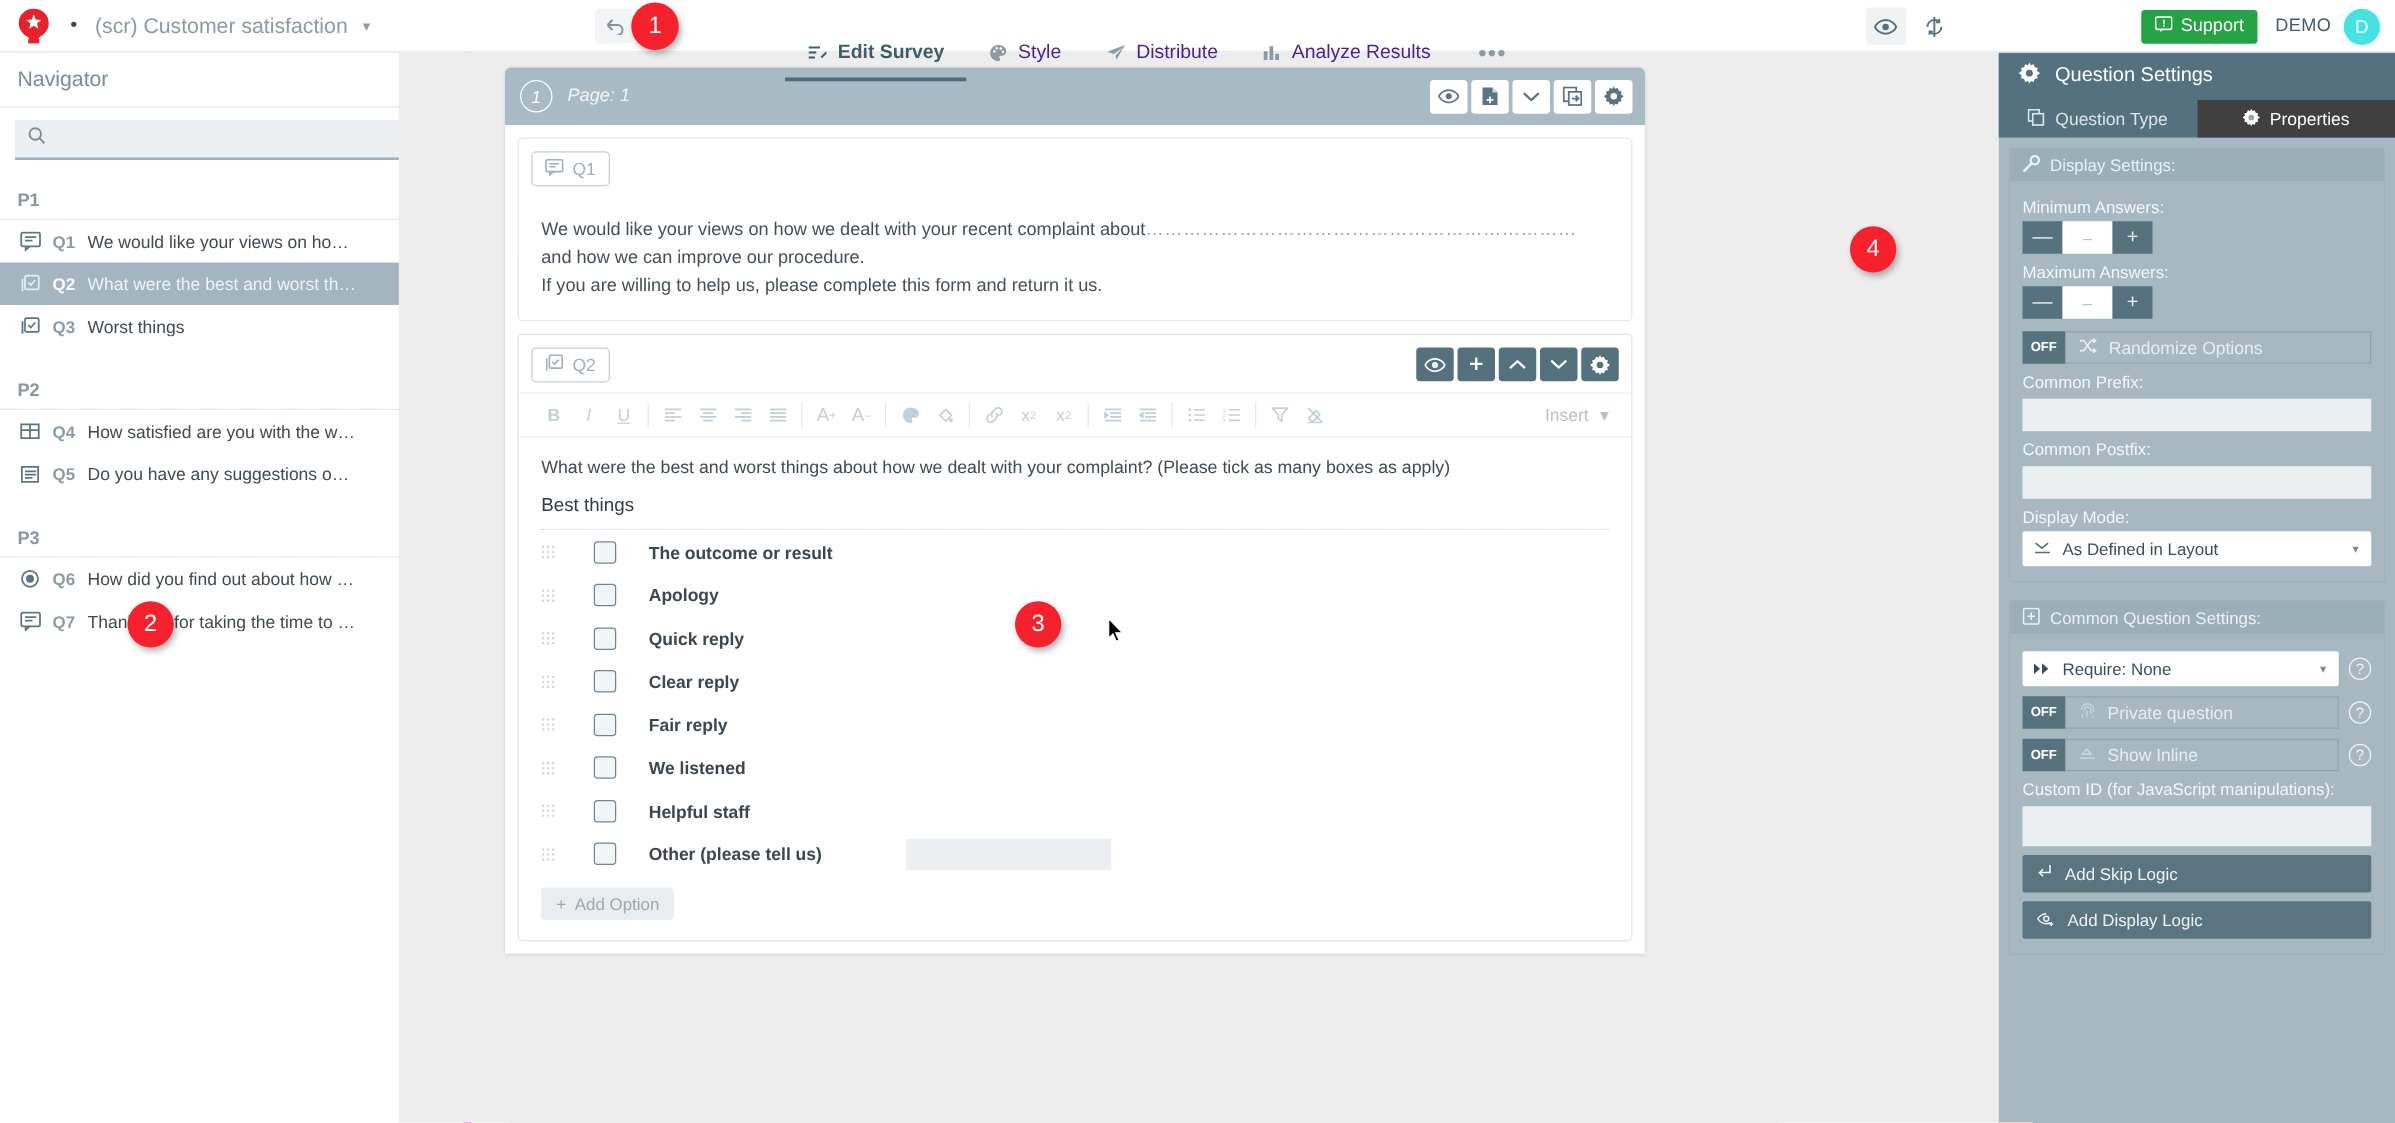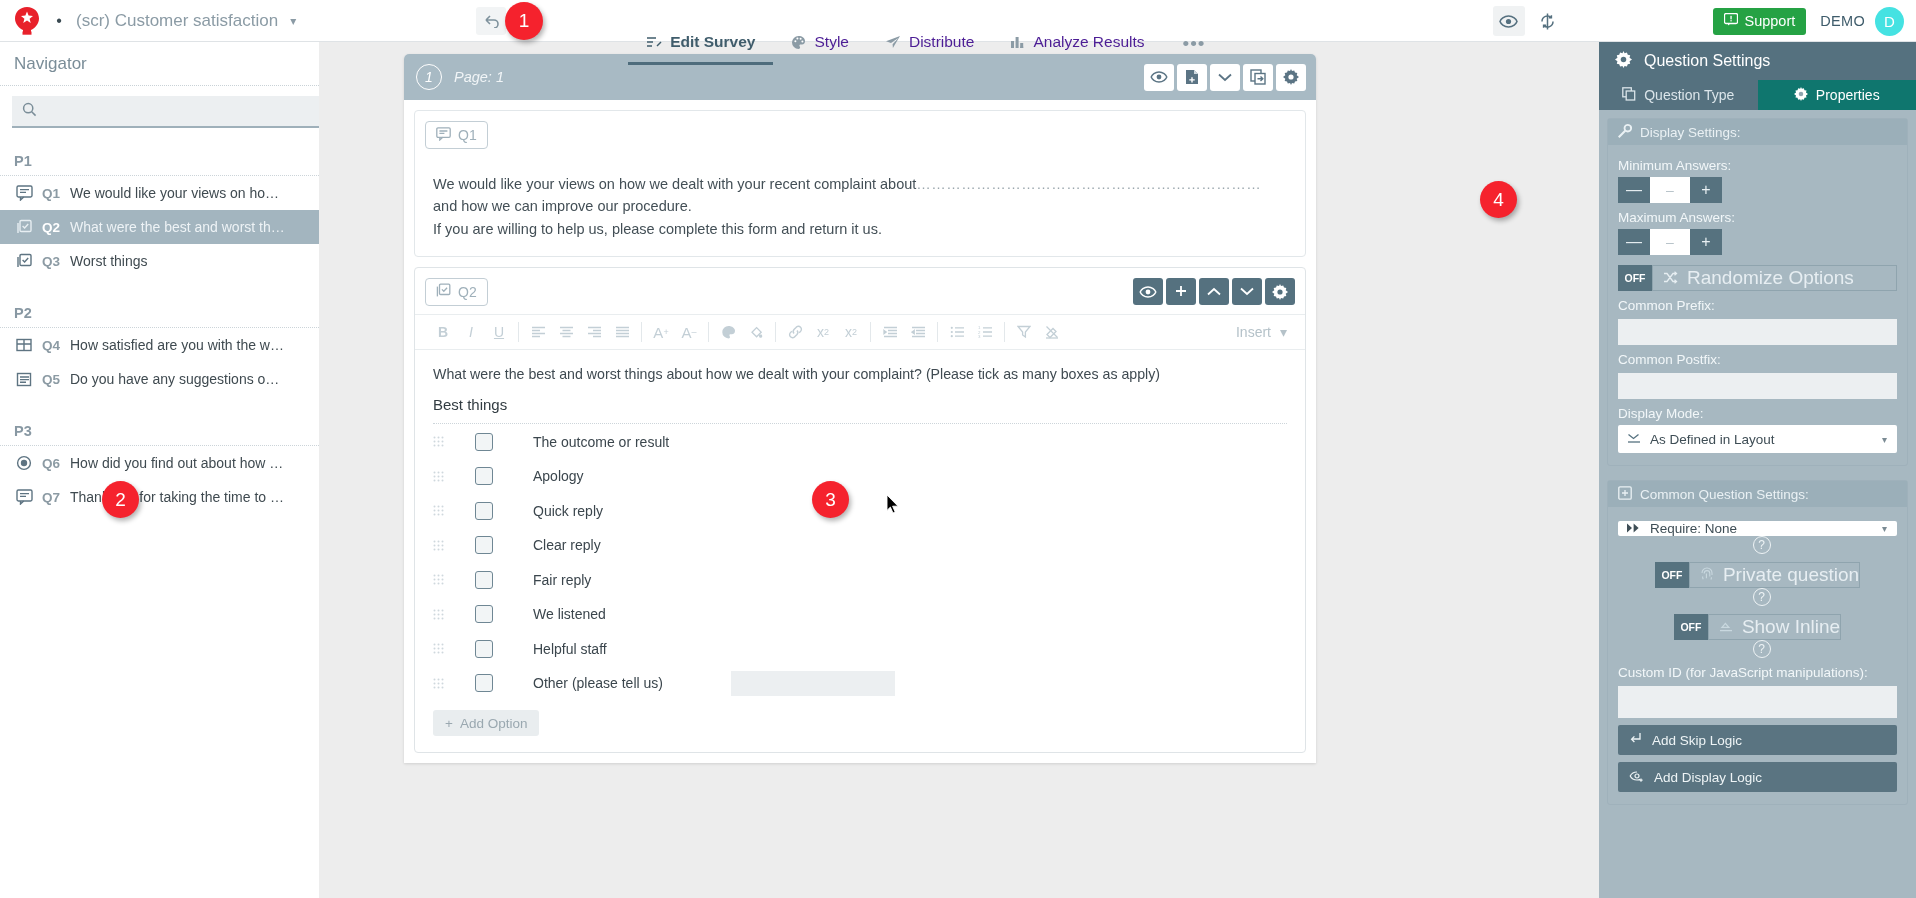--- a/index.html
+++ b/index.html
@@ -210,21 +210,21 @@
   }
   .opt-divider { height: 1px; border-top: 1px dotted #cdd5da; margin: 0 18px; }
   .opt-row {
     display:flex; align-items:center; height: 34.5px; padding-left: 18px;
   }
   .drag-dots { width: 26px; display:flex; align-items:center; color:#cfd8dd; }
   .opt-check {
     width: 18px; height: 18px; border: 1.6px solid #6f8794; border-radius: 3px;
     background: #f2f5f6; margin-left: 16px;
   }
-  .opt-label { margin-left: 40px; color:#3b464d; font-size: 14px; }
+  .opt-label { margin-left: 26px; color:#3b464d; font-size: 14px; font-weight: bold; }
   .opt-other-input {
     margin-left: 68px; width: 164px; height: 25px; background: #eceff1;
   }
   .add-option {
     margin: 10px 0 0 18px; display:inline-flex; align-items:center; gap: 7px;
     background:#e9edef; color:#9aa8b0; font-size: 13.5px;
     height: 26px; padding: 0 12px; border-radius: 3px;
   }
   .q2-bottompad { height: 16px; }
 
@@ -235,21 +235,21 @@
   }
   .rp-head {
     height: 38px; background: #55717f; color:#fff;
     display:flex; align-items:center; gap: 12px; padding-left: 16px; font-size: 16px;
   }
   .rp-tabs { height: 30px; display:flex; background:#55717f; }
   .rp-tab {
     flex:1; display:flex; align-items:center; justify-content:center; gap: 8px;
     color:#dbe5ea; font-size: 14px;
   }
-  .rp-tab.active { background:#0f766e; color:#ffffff; }
+  .rp-tab.active { background:#404040; color:#ffffff; }
   .rp-section {
     margin: 8px 8px 0 8px; background:#a7b8c1; border-radius: 3px;
     border: 1px solid #9fb1bb;
   }
   .rp-sec-head {
     background:#9bafb9; height: 26px; display:flex; align-items:center; gap: 8px;
     padding-left: 10px; color:#eaf1f4; font-size: 13.5px;
   }
   .rp-sec-body { padding: 6px 10px 12px 10px; }
   .rp-label { color:#f2f7f9; font-size: 13.5px; margin: 7px 0 4px 0; }
@@ -264,42 +264,42 @@
   }
   .toggle-row {
     display:flex; align-items:center; margin-top: 10px;
   }
   .tg-off {
     width: 34px; height: 26px; background:#56727f; color:#fff;
     font-size: 10.5px; font-weight:bold; display:flex; align-items:center; justify-content:center;
   }
   .tg-body {
     flex: 1; height: 26px; border: 1px solid #8fa4ae; display:flex; align-items:center;
-    gap: 9px; padding-left: 10px; color:#e7eef2; font-size: 19px;
+    gap: 9px; padding-left: 10px; color:#e7eef2; font-size: 14px;
   }
   .rp-input {
     width: 100%; height: 26px; background:#eceff1; border: 0; margin-top: 2px;
   }
   .rp-select {
     width: 100%; height: 28px; background:#fff; border-radius: 2px;
     display:flex; align-items:center; padding: 0 9px; gap: 9px;
     color:#3e4d55; font-size: 13.5px; position: relative;
   }
   .rp-select .caret { position:absolute; right: 10px; color:#7b8b94; font-size: 10px; }
   .help-q {
     width: 18px; height: 18px; border: 1.6px solid #eef3f5; border-radius: 50%;
     color:#eef3f5; font-size: 12px; display:flex; align-items:center; justify-content:center;
     margin-left: 8px; flex: 0 0 18px;
   }
   .rp-action {
     height: 30px; background:#5a7481; color:#eef4f6; font-size: 13.5px;
     display:flex; align-items:center; gap: 9px; padding-left: 11px;
     margin-top: 7px; border-radius: 2px;
   }
-  .row-with-help { display:flex; align-items:center; margin-top: 8px; flex-direction: column; }
+  .row-with-help { display:flex; align-items:center; margin-top: 8px; }
   .row-with-help > .grow { flex: 1; }
 
   
   .marker {
     position:absolute; border-radius: 50%; background: #f5222d; color:#fff;
     display:flex; align-items:center; justify-content:center;
     font-size: 19px; z-index: 60;
     box-shadow: 2px 3px 5px rgba(0,0,0,.30);
   }
   .cursor-arrow { position:absolute; z-index: 61; }

